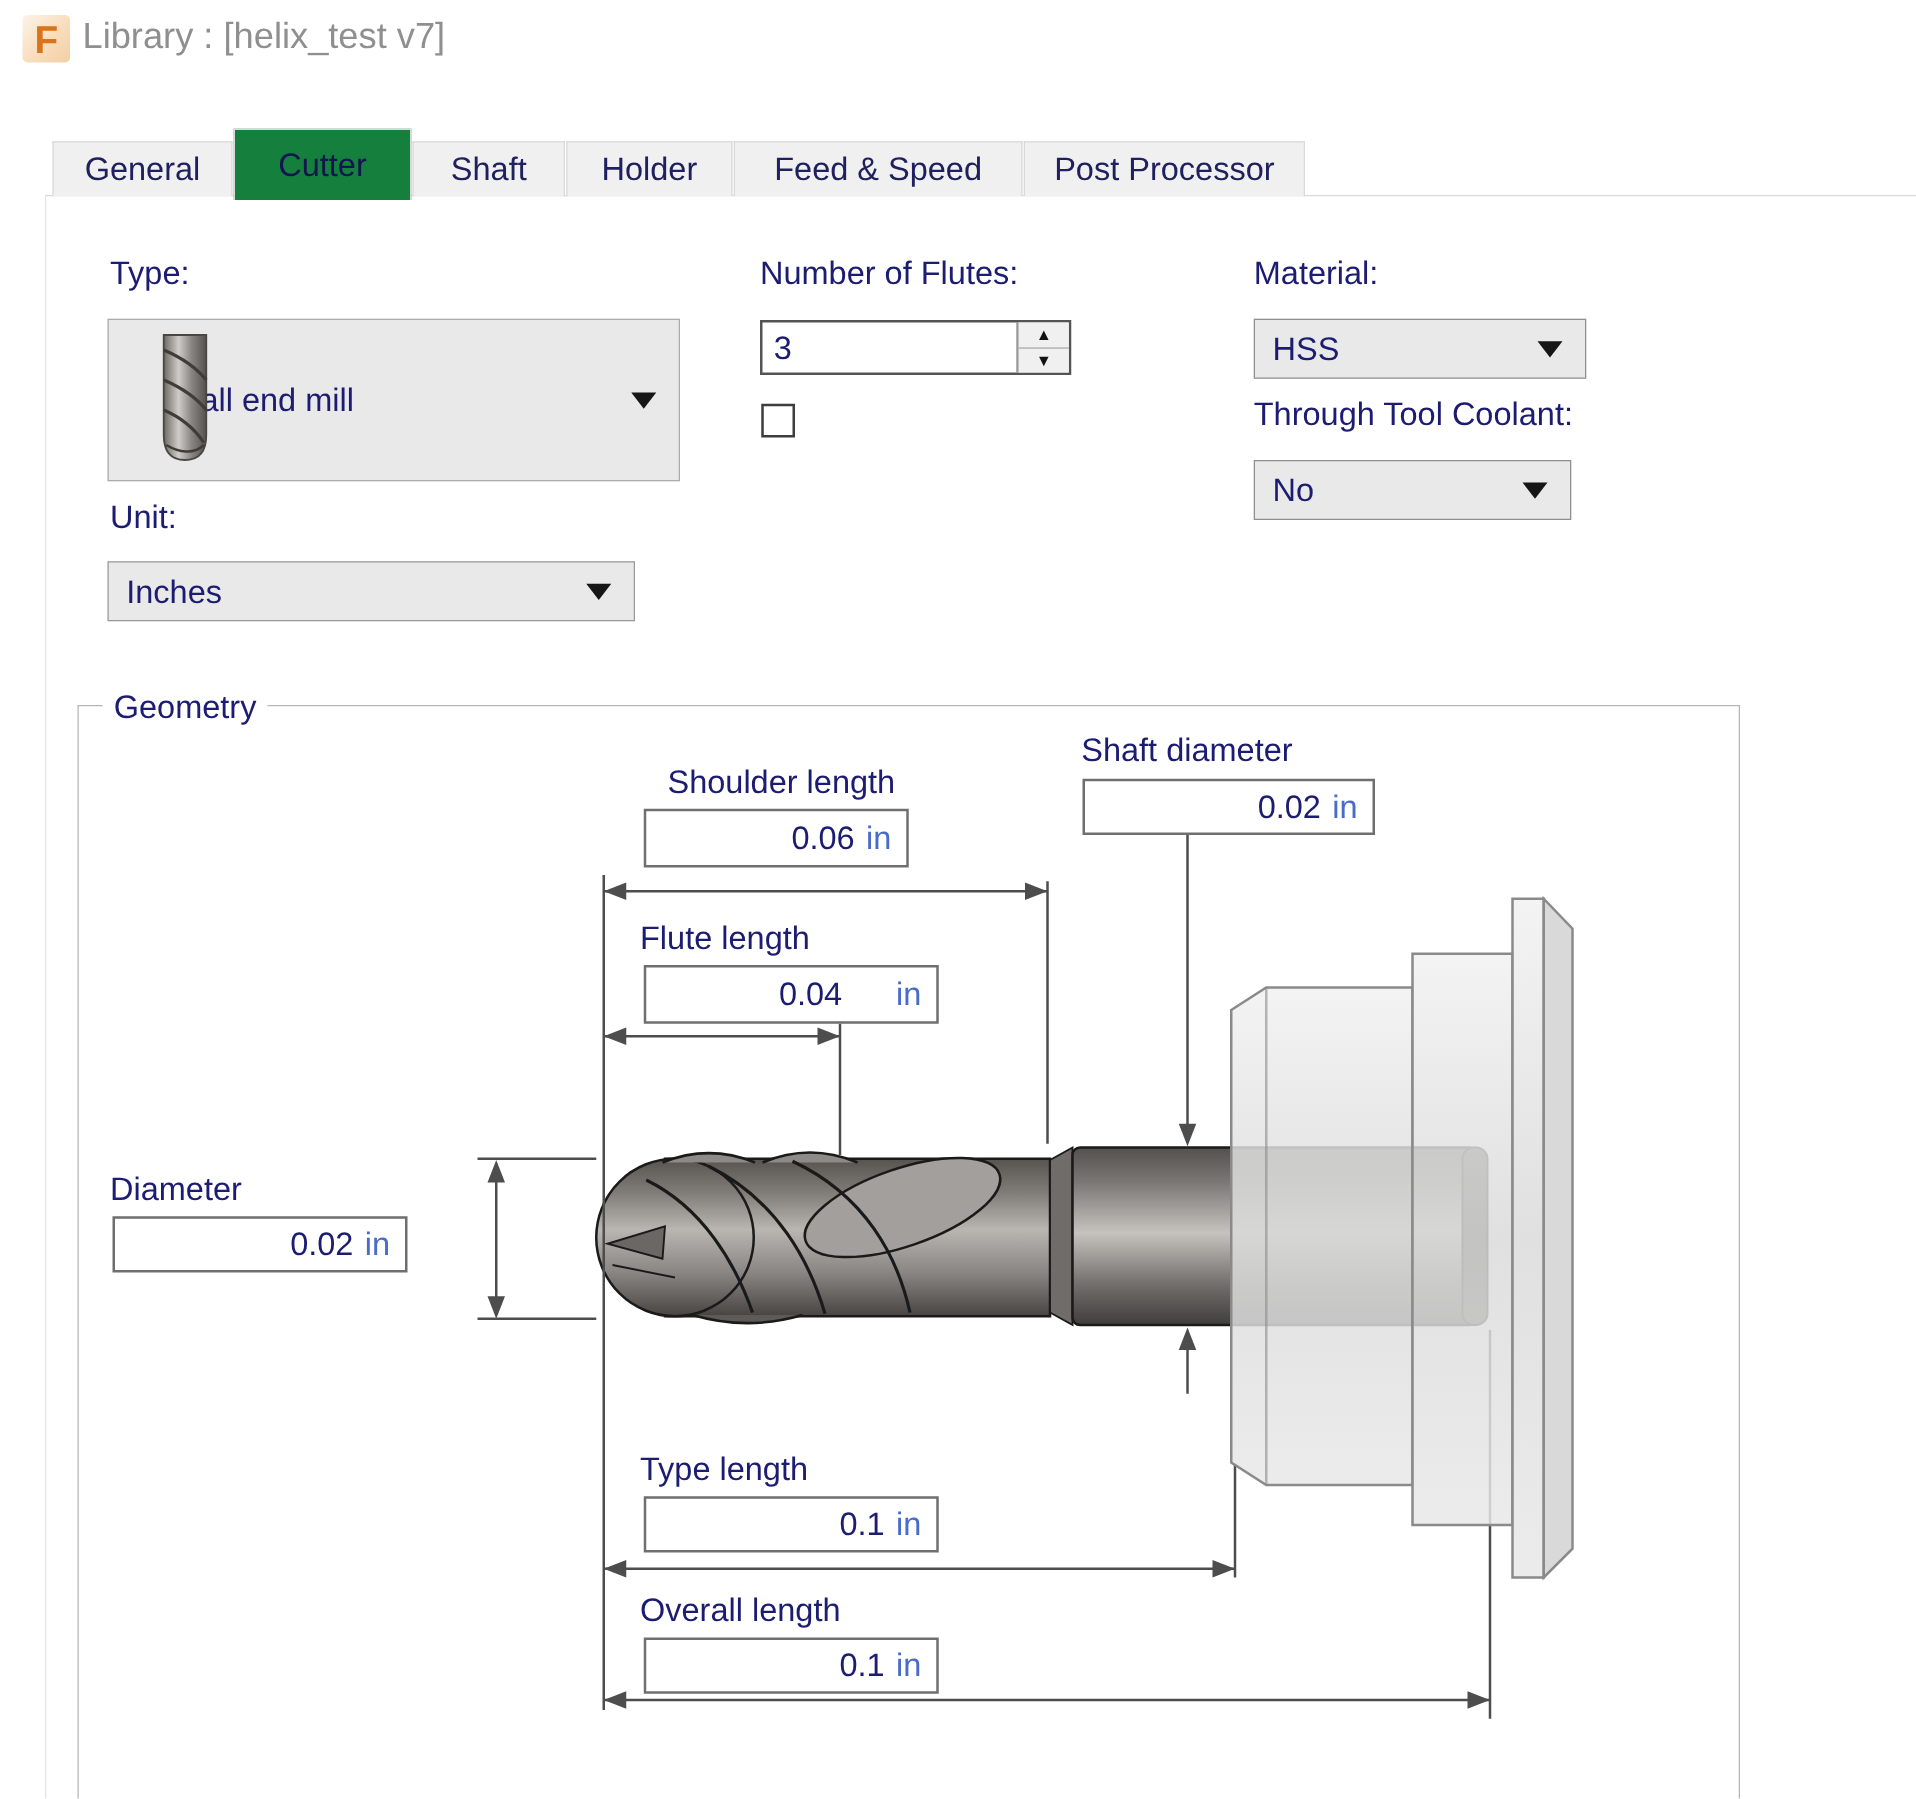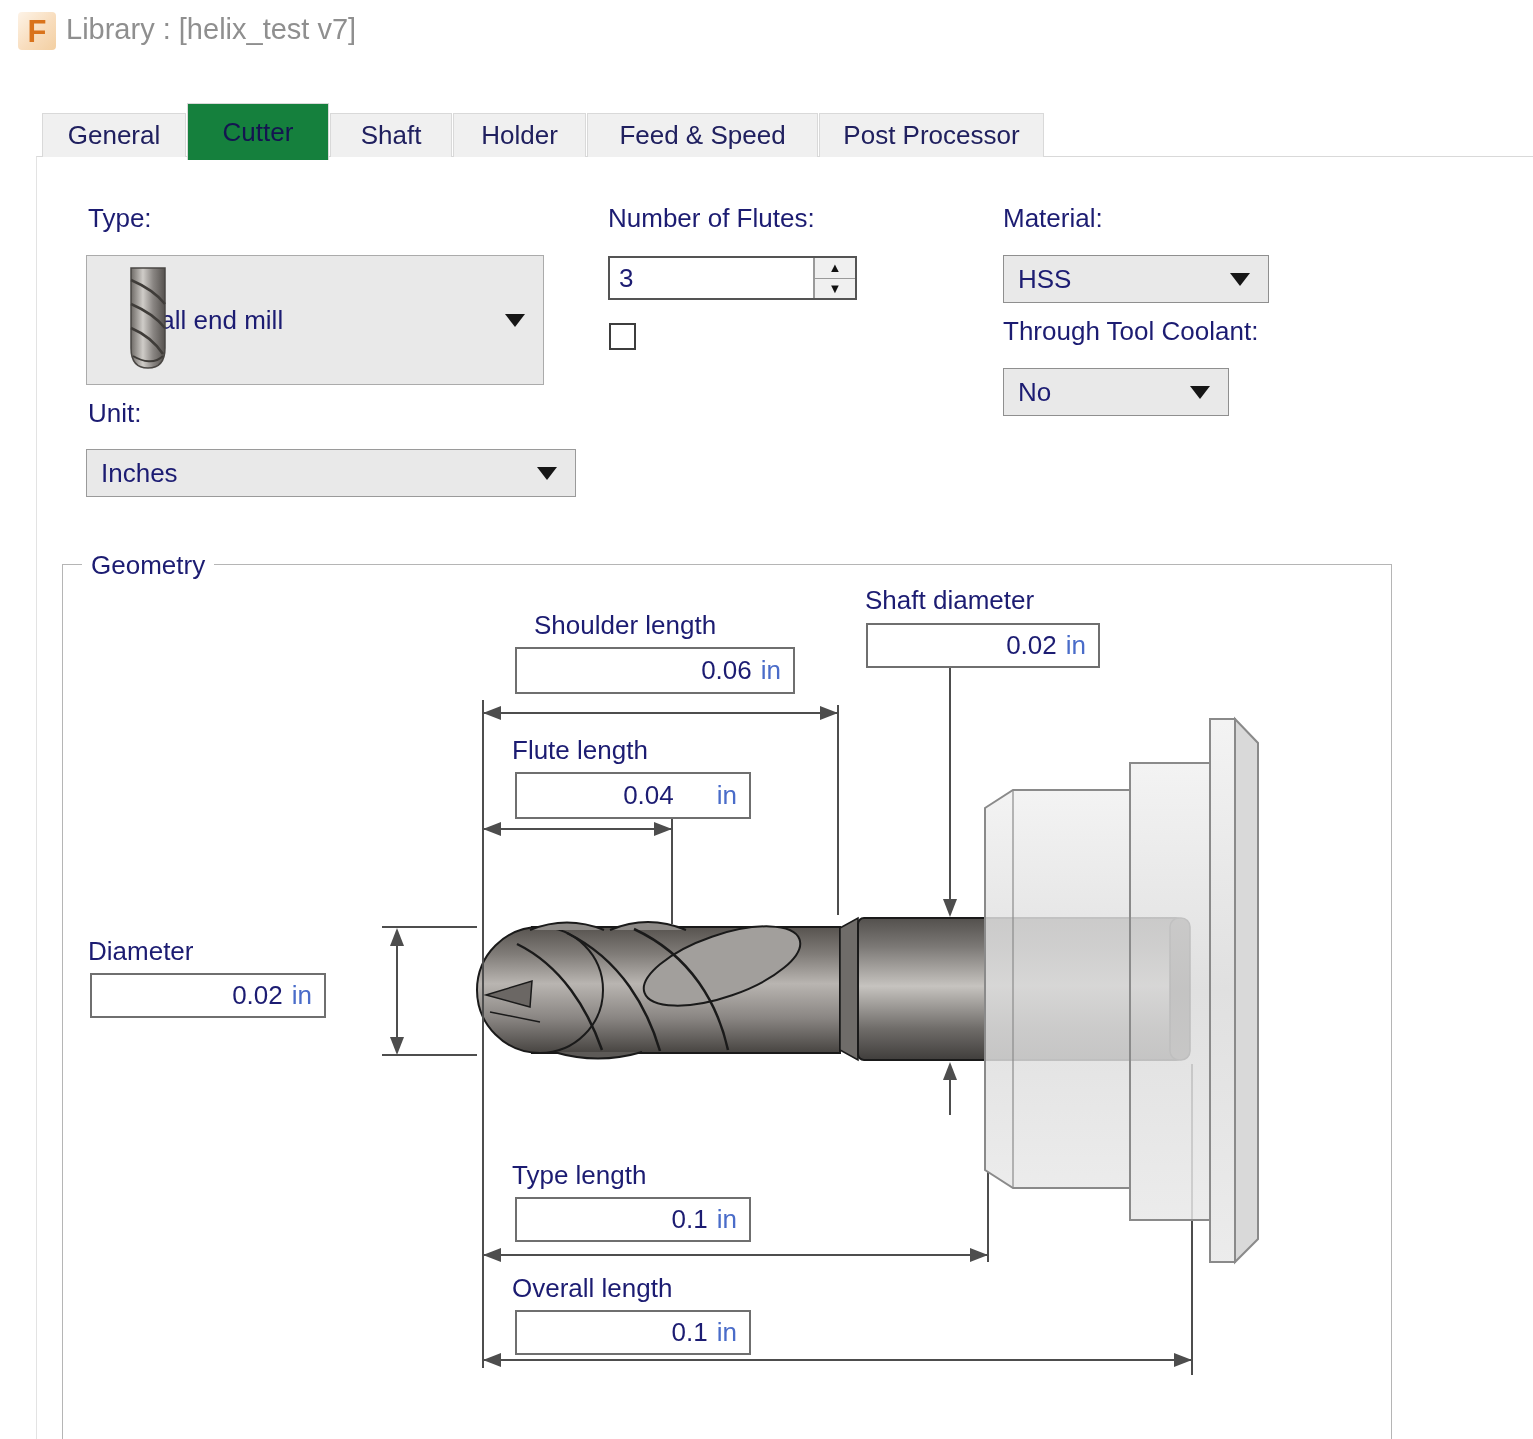--- a/index.html
+++ b/index.html
@@ -83,42 +83,42 @@
         <path d="M14,40 C28,46 40,54 48,64" fill="none" stroke="#3f3c39" stroke-width="2.5"></path>
         <path d="M14,64 C28,70 38,78 46,90" fill="none" stroke="#3f3c39" stroke-width="2.5"></path>
         <path d="M16,92 C26,98 38,100 46,92" fill="none" stroke="#3f3c39" stroke-width="2"></path>
       </svg>
     </span>
     <span class="dd-text" style="padding-left:56px;">Ball end mill</span>
     <span class="dd-arrow"></span>
   </div>
 
   <div class="abs lbl" style="left:88px;top:398px;">Unit:</div>
-  <div class="abs dropdown" style="left:86px;top:449px;width:490px;height:48px;">
+  <div class="abs dropdown" style="left:86px;top:449px;width:422px;height:48px;">
     <span class="dd-text">Inches</span>
     <span class="dd-arrow"></span>
   </div>
 
   <div class="abs lbl" style="left:608px;top:203px;">Number of Flutes:</div>
   <div class="abs spinbox" style="left:608px;top:256px;width:249px;height:44px;">
     <span class="spin-value">3</span>
     <span class="spin-btns">
       <span class="spin-btn up">▲</span>
       <span class="spin-btn">▼</span>
     </span>
   </div>
   <div class="abs checkbox" style="left:609px;top:323px;"></div>
 
   <div class="abs lbl" style="left:1003px;top:203px;">Material:</div>
   <div class="abs dropdown" style="left:1003px;top:255px;width:266px;height:48px;border-color:#8f8f8f;">
     <span class="dd-text">HSS</span>
     <span class="dd-arrow"></span>
   </div>
   <div class="abs lbl" style="left:1003px;top:316px;">Through Tool Coolant:</div>
-  <div class="abs dropdown" style="left:1003px;top:368px;width:226px;height:48px;border-color:#8f8f8f;">
+  <div class="abs dropdown" style="left:1003px;top:368px;width:254px;height:48px;border-color:#8f8f8f;">
     <span class="dd-text">No</span>
     <span class="dd-arrow"></span>
   </div>
 
   <div class="abs fieldset"></div>
   <div class="abs legend">Geometry</div>
 
   <svg id="illu" class="abs" width="1330" height="875" viewBox="0 0 1330 875">
     <defs>
       <linearGradient id="toolG" x1="0" y1="0" x2="0" y2="1">
@@ -194,21 +194,21 @@
     <g fill="url(#holdG)" fill-opacity="0.84" stroke="#8a8a8a" stroke-width="2">
       <polygon points="923,244 951,226 1068,226 1068,624 951,624 923,606"></polygon>
       <line x1="951" y1="226" x2="951" y2="624" stroke-opacity="0.6"></line>
       <rect x="1068" y="199" width="80" height="457"></rect>
       <rect x="1148" y="155" width="25" height="543"></rect>
       <polygon points="1173,155 1196,179 1196,675 1173,698" fill="#d2d2d2"></polygon>
     </g>
   </svg>
 
   <div class="abs dim-lbl" style="left:534px;top:610px;">Shoulder length</div>
-  <div class="abs dim-box" style="left:515px;top:647px;width:280px;height:47px;">
+  <div class="abs dim-box" style="left:515px;top:647px;width:212px;height:47px;">
     <span class="num">0.06</span>
     <span class="unit">in</span>
   </div>
 
   <div class="abs dim-lbl" style="left:512px;top:735px;">Flute length</div>
   <div class="abs dim-box" style="left:515px;top:772px;width:236px;height:47px;gap:34px;">
     <span class="num">0.04</span>
     <span class="unit">in</span>
   </div>
 

